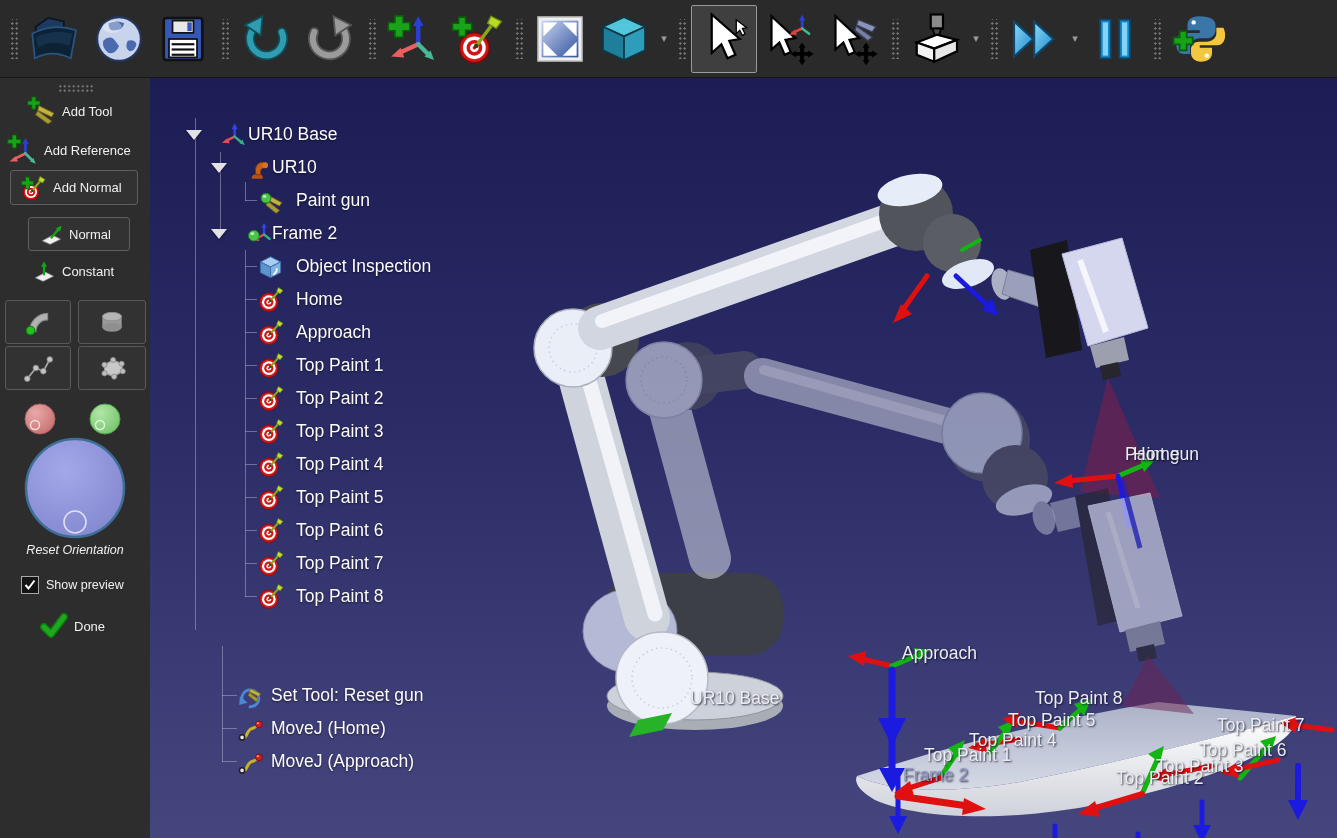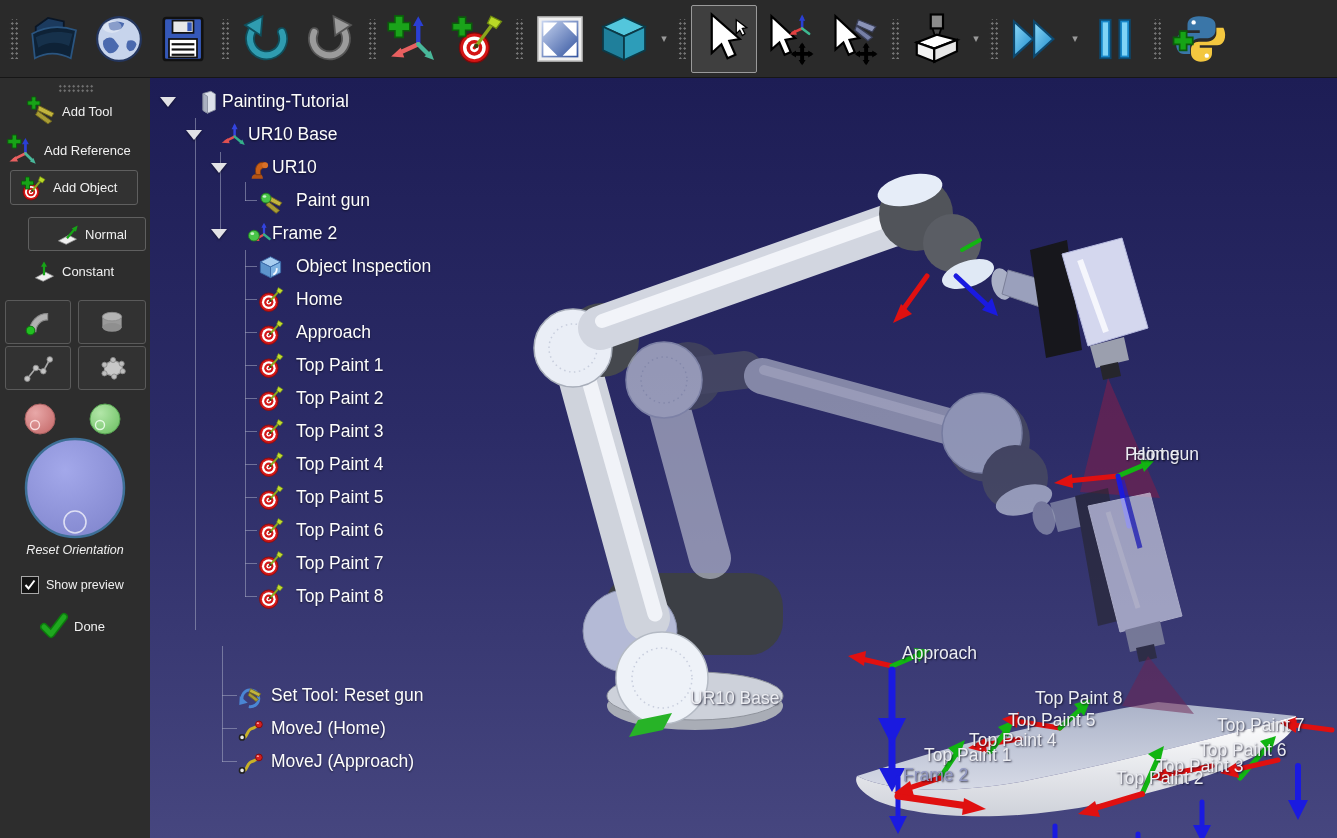--- a/index.html
+++ b/index.html
@@ -481,24 +481,24 @@
       <svg width="32" height="32">
           <use href="#si-addref"></use>
         </svg>
       <span>Add Reference</span>
     </div>
 
     <div class="side-item boxed" style="left:10px;top:92px;width:118px;height:33px;padding-left:8px;">
       <svg width="28" height="28">
           <use href="#si-addtarget"></use>
         </svg>
-      <span>Add Object</span>
-    </div>
-
-    <div class="side-item boxed" style="left:28px;top:139px;width:90px;height:32px;padding-left:26px;">
+      <span>Add Normal</span>
+    </div>
+
+    <div class="side-item boxed" style="left:28px;top:139px;width:90px;height:32px;padding-left:10px;">
       <svg width="24" height="24">
           <use href="#si-normal"></use>
         </svg>
       <span>Normal</span>
     </div>
 
     <div class="side-item" style="left:32px;top:181px;">
       <svg width="24" height="24">
           <use href="#si-constant"></use>
         </svg>
@@ -717,27 +717,20 @@
         <div class="vp-label" style="left: 975px; top: 366px;">Paint gun</div>
         <div class="vp-label" style="left: 983px; top: 366px;">Home</div>
       </div>
 
     <div class="tree" id="tree">
       <div class="conn" style="left:45px;top:40px;width:1px;height:512px;"></div>
       <div class="conn" style="left:70px;top:74px;width:1px;height:82px;"></div>
       <div class="conn" style="left:95px;top:104px;width:1px;height:19px;"></div>
       <div class="conn" style="left:95px;top:172px;width:1px;height:347px;"></div>
       <div class="conn" style="left:72px;top:568px;width:1px;height:116px;"></div>
-    <div class="tree-row" style="top: 8px;">
-          <div class="tri" style="left: 10px;"></div>
-          <svg class="ti" style="left: 44px;">
-            <use href="#ti-station" xlink:href="#ti-station"></use>
-          </svg>
-          <span class="lbl" style="left: 72px;">Painting-Tutorial</span>
-        </div>
         <div class="tree-row" style="top: 41px;">
           <div class="tri" style="left: 36px;"></div>
           <svg class="ti" style="left: 70px;">
             <use href="#ti-frame" xlink:href="#ti-frame"></use>
           </svg>
           <span class="lbl" style="left: 98px;">UR10 Base</span>
         </div>
         <div class="tree-row" style="top: 74px;">
           <div class="tri" style="left: 61px;"></div>
           <svg class="ti" style="left: 96px;">

